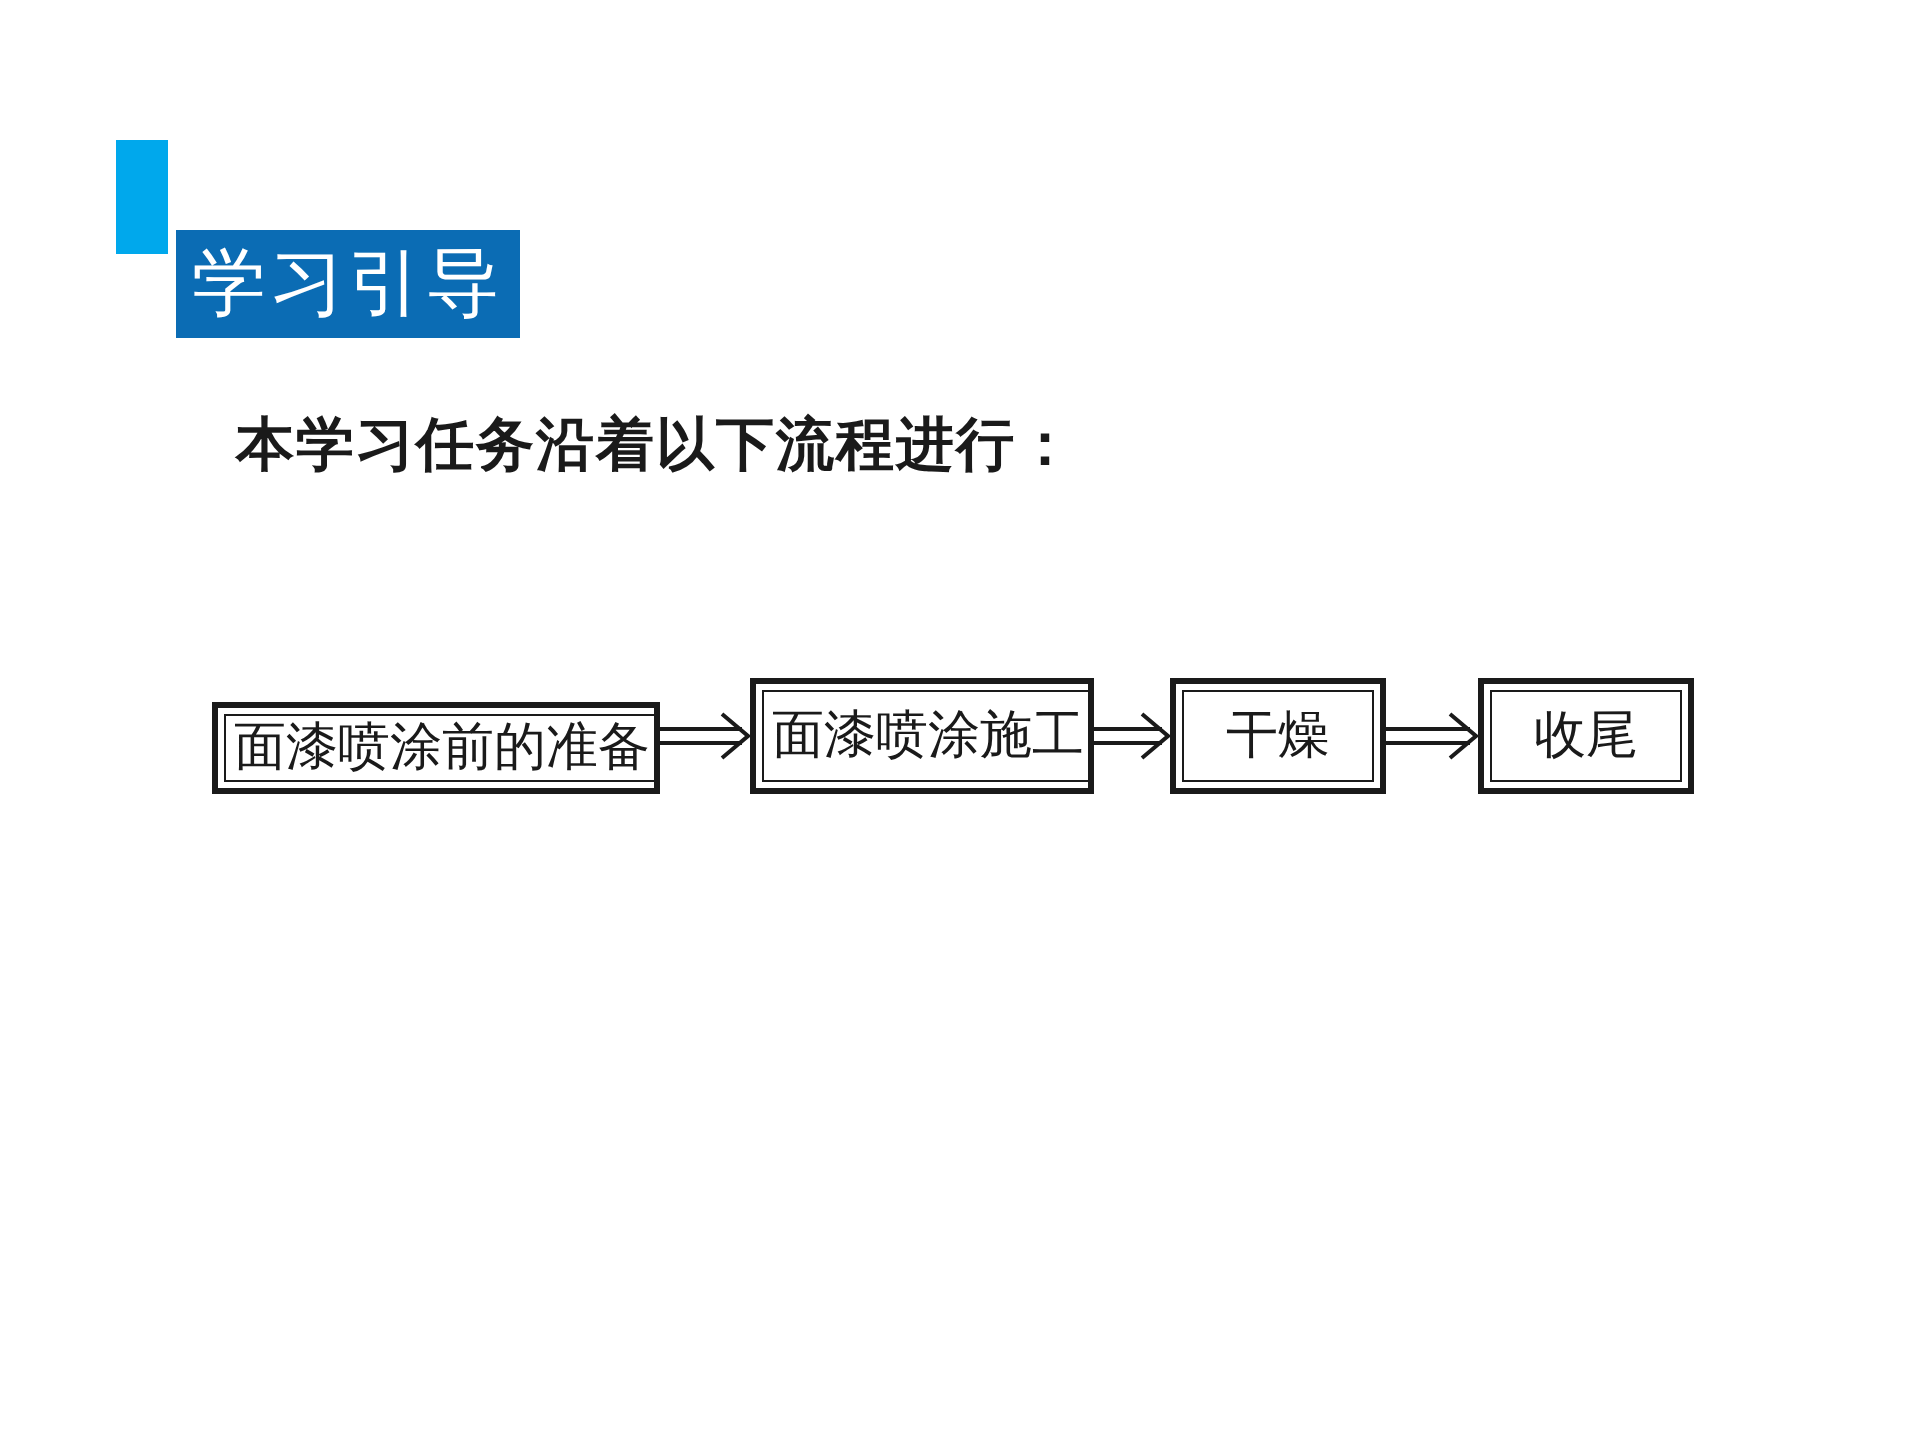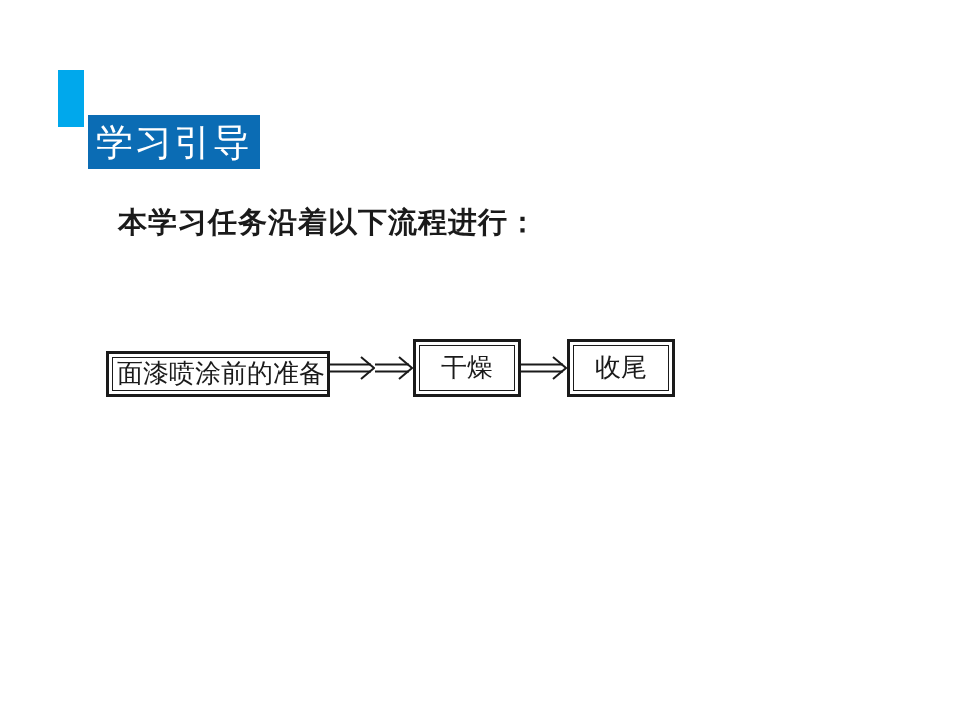--- a/index.html
+++ b/index.html
@@ -109,20 +109,25 @@
         <span>面漆喷涂前的准备</span>
       </div>
     </div>
 
     <svg class="flow-arrow aw1" viewBox="0 0 45 58">
       <line x1="0" y1="25.5" x2="41" y2="25.5"></line>
       <line x1="0" y1="32.5" x2="41" y2="32.5"></line>
       <polyline points="31,18 44,29 31,40"></polyline>
     </svg>
 
+    <div class="flow-box w2">
+      <div class="flow-box-inner">
+        <span>面漆喷涂施工</span>
+      </div>
+    </div>
 
     <svg class="flow-arrow aw2" viewBox="0 0 38 58">
       <line x1="0" y1="25.5" x2="34" y2="25.5"></line>
       <line x1="0" y1="32.5" x2="34" y2="32.5"></line>
       <polyline points="24,18 37,29 24,40"></polyline>
     </svg>
 
     <div class="flow-box w3">
       <div class="flow-box-inner">
         <span>干燥</span>

